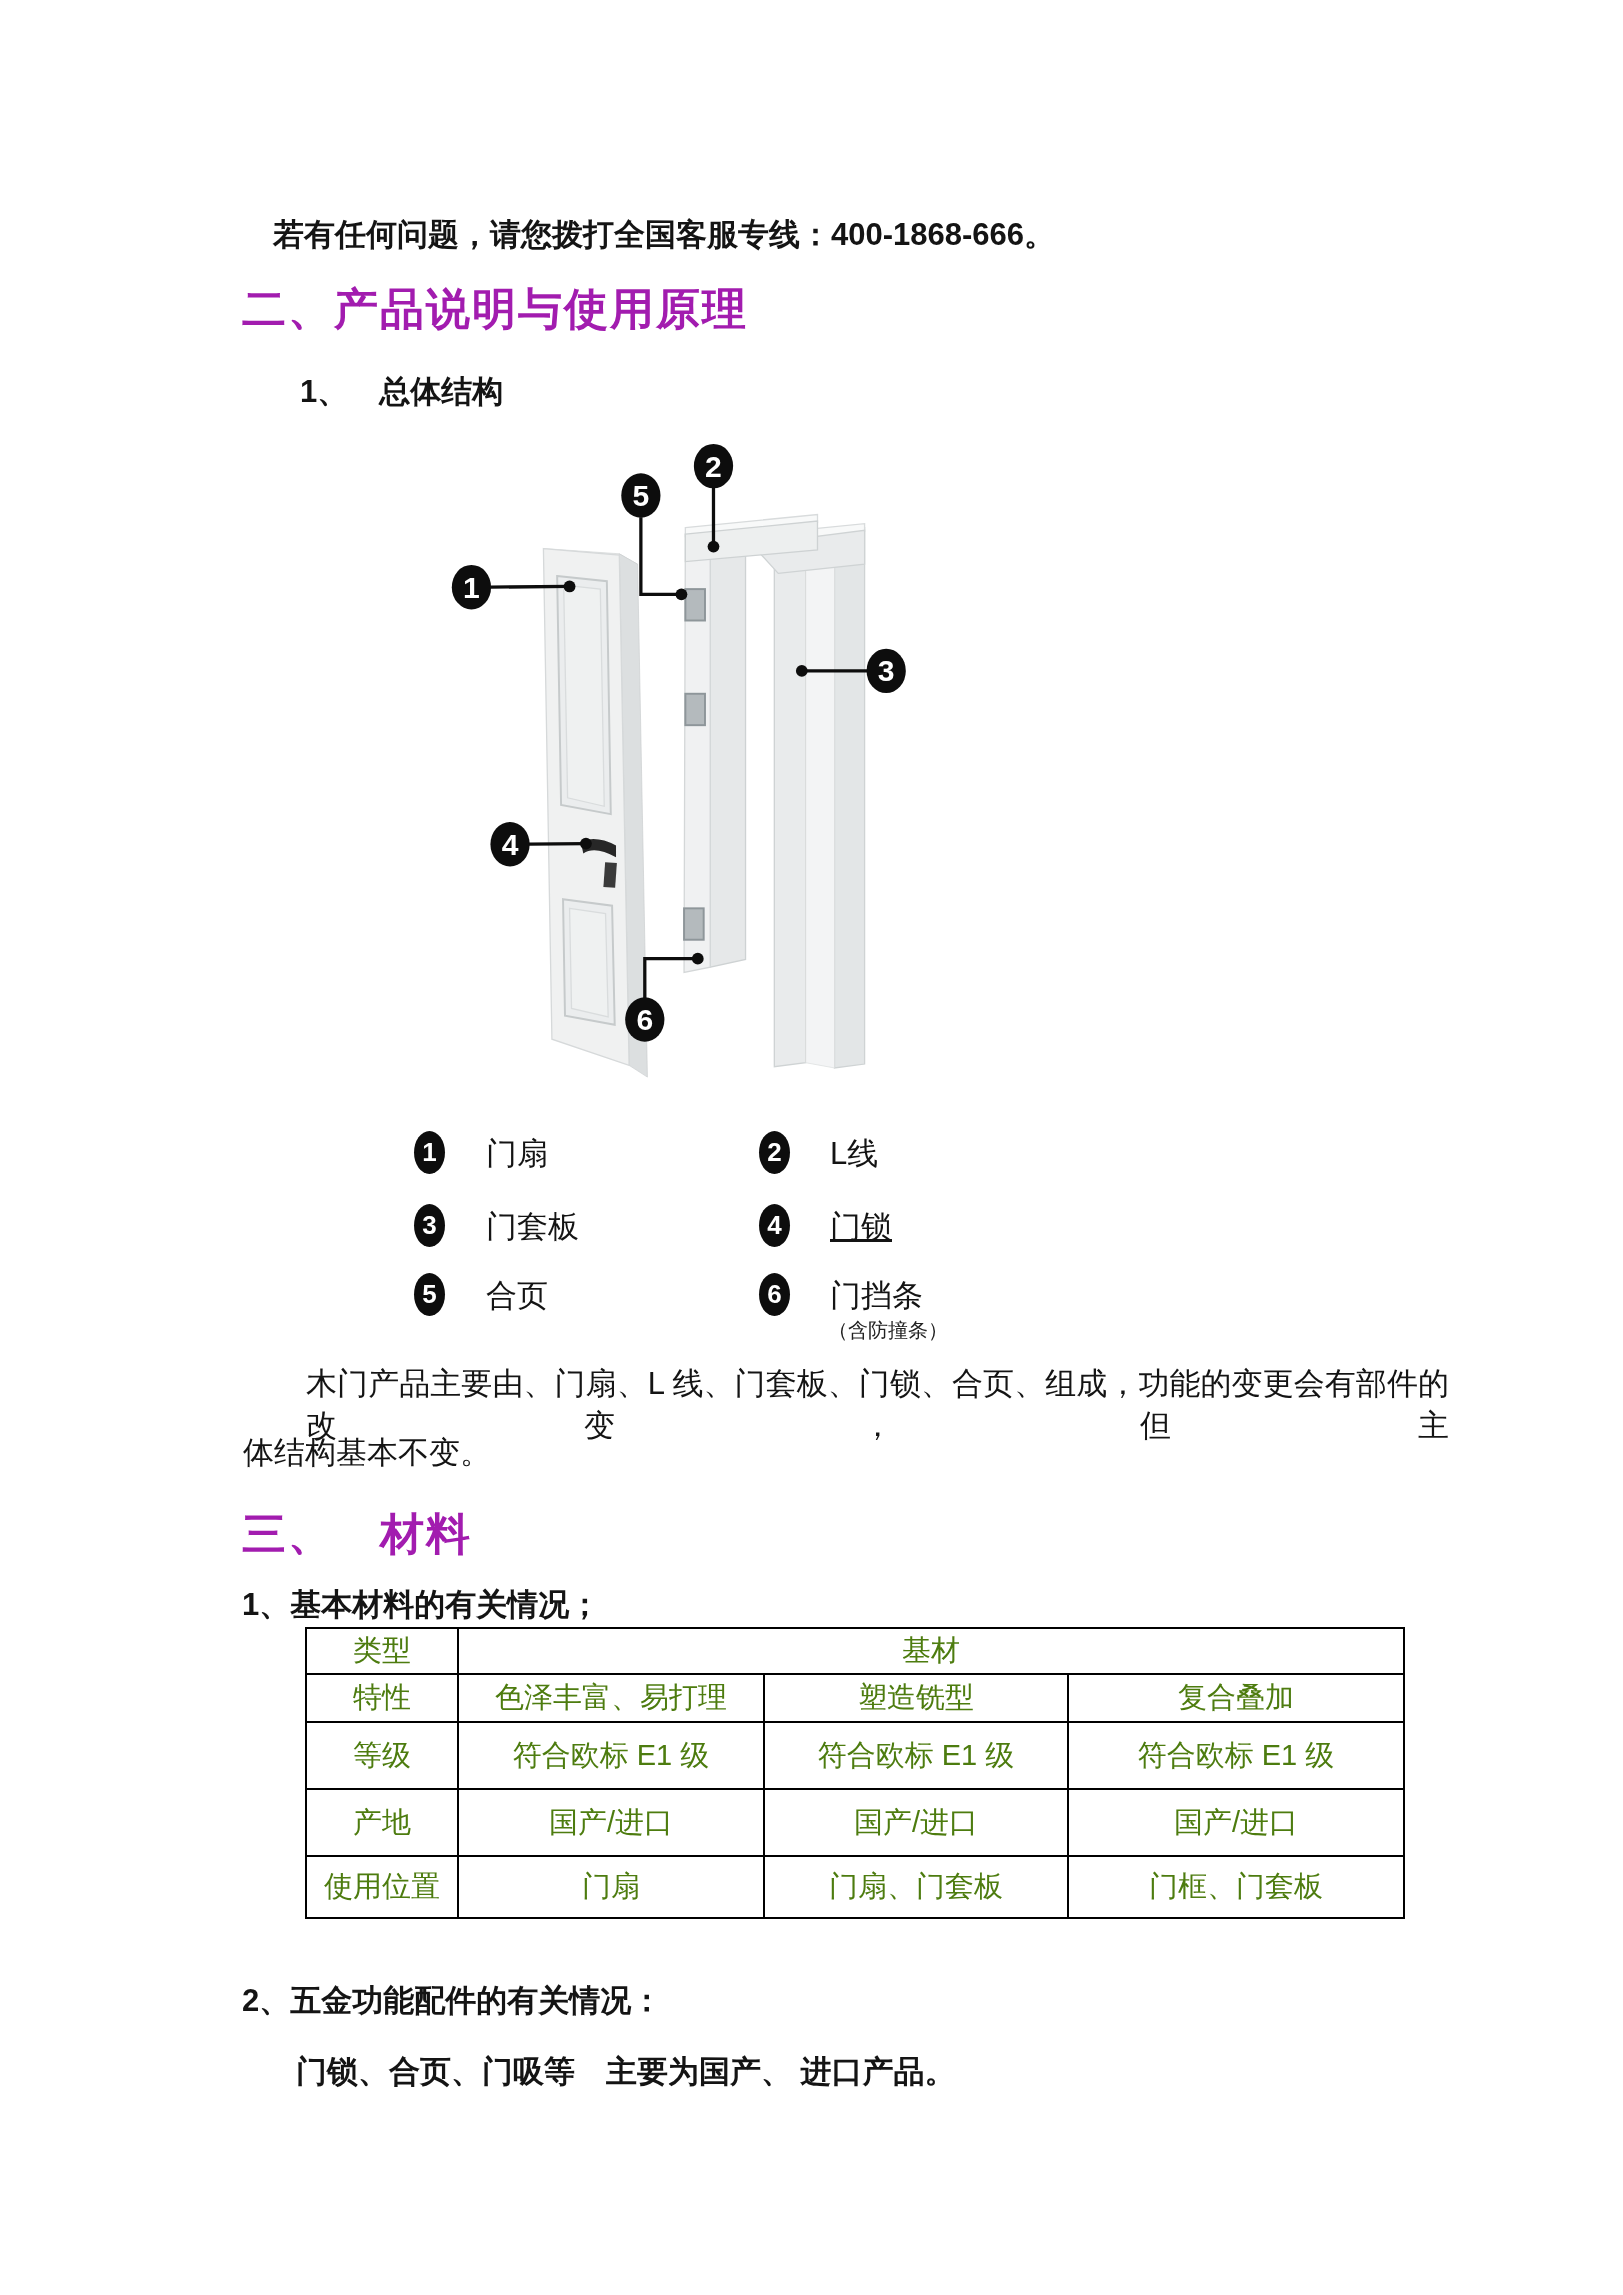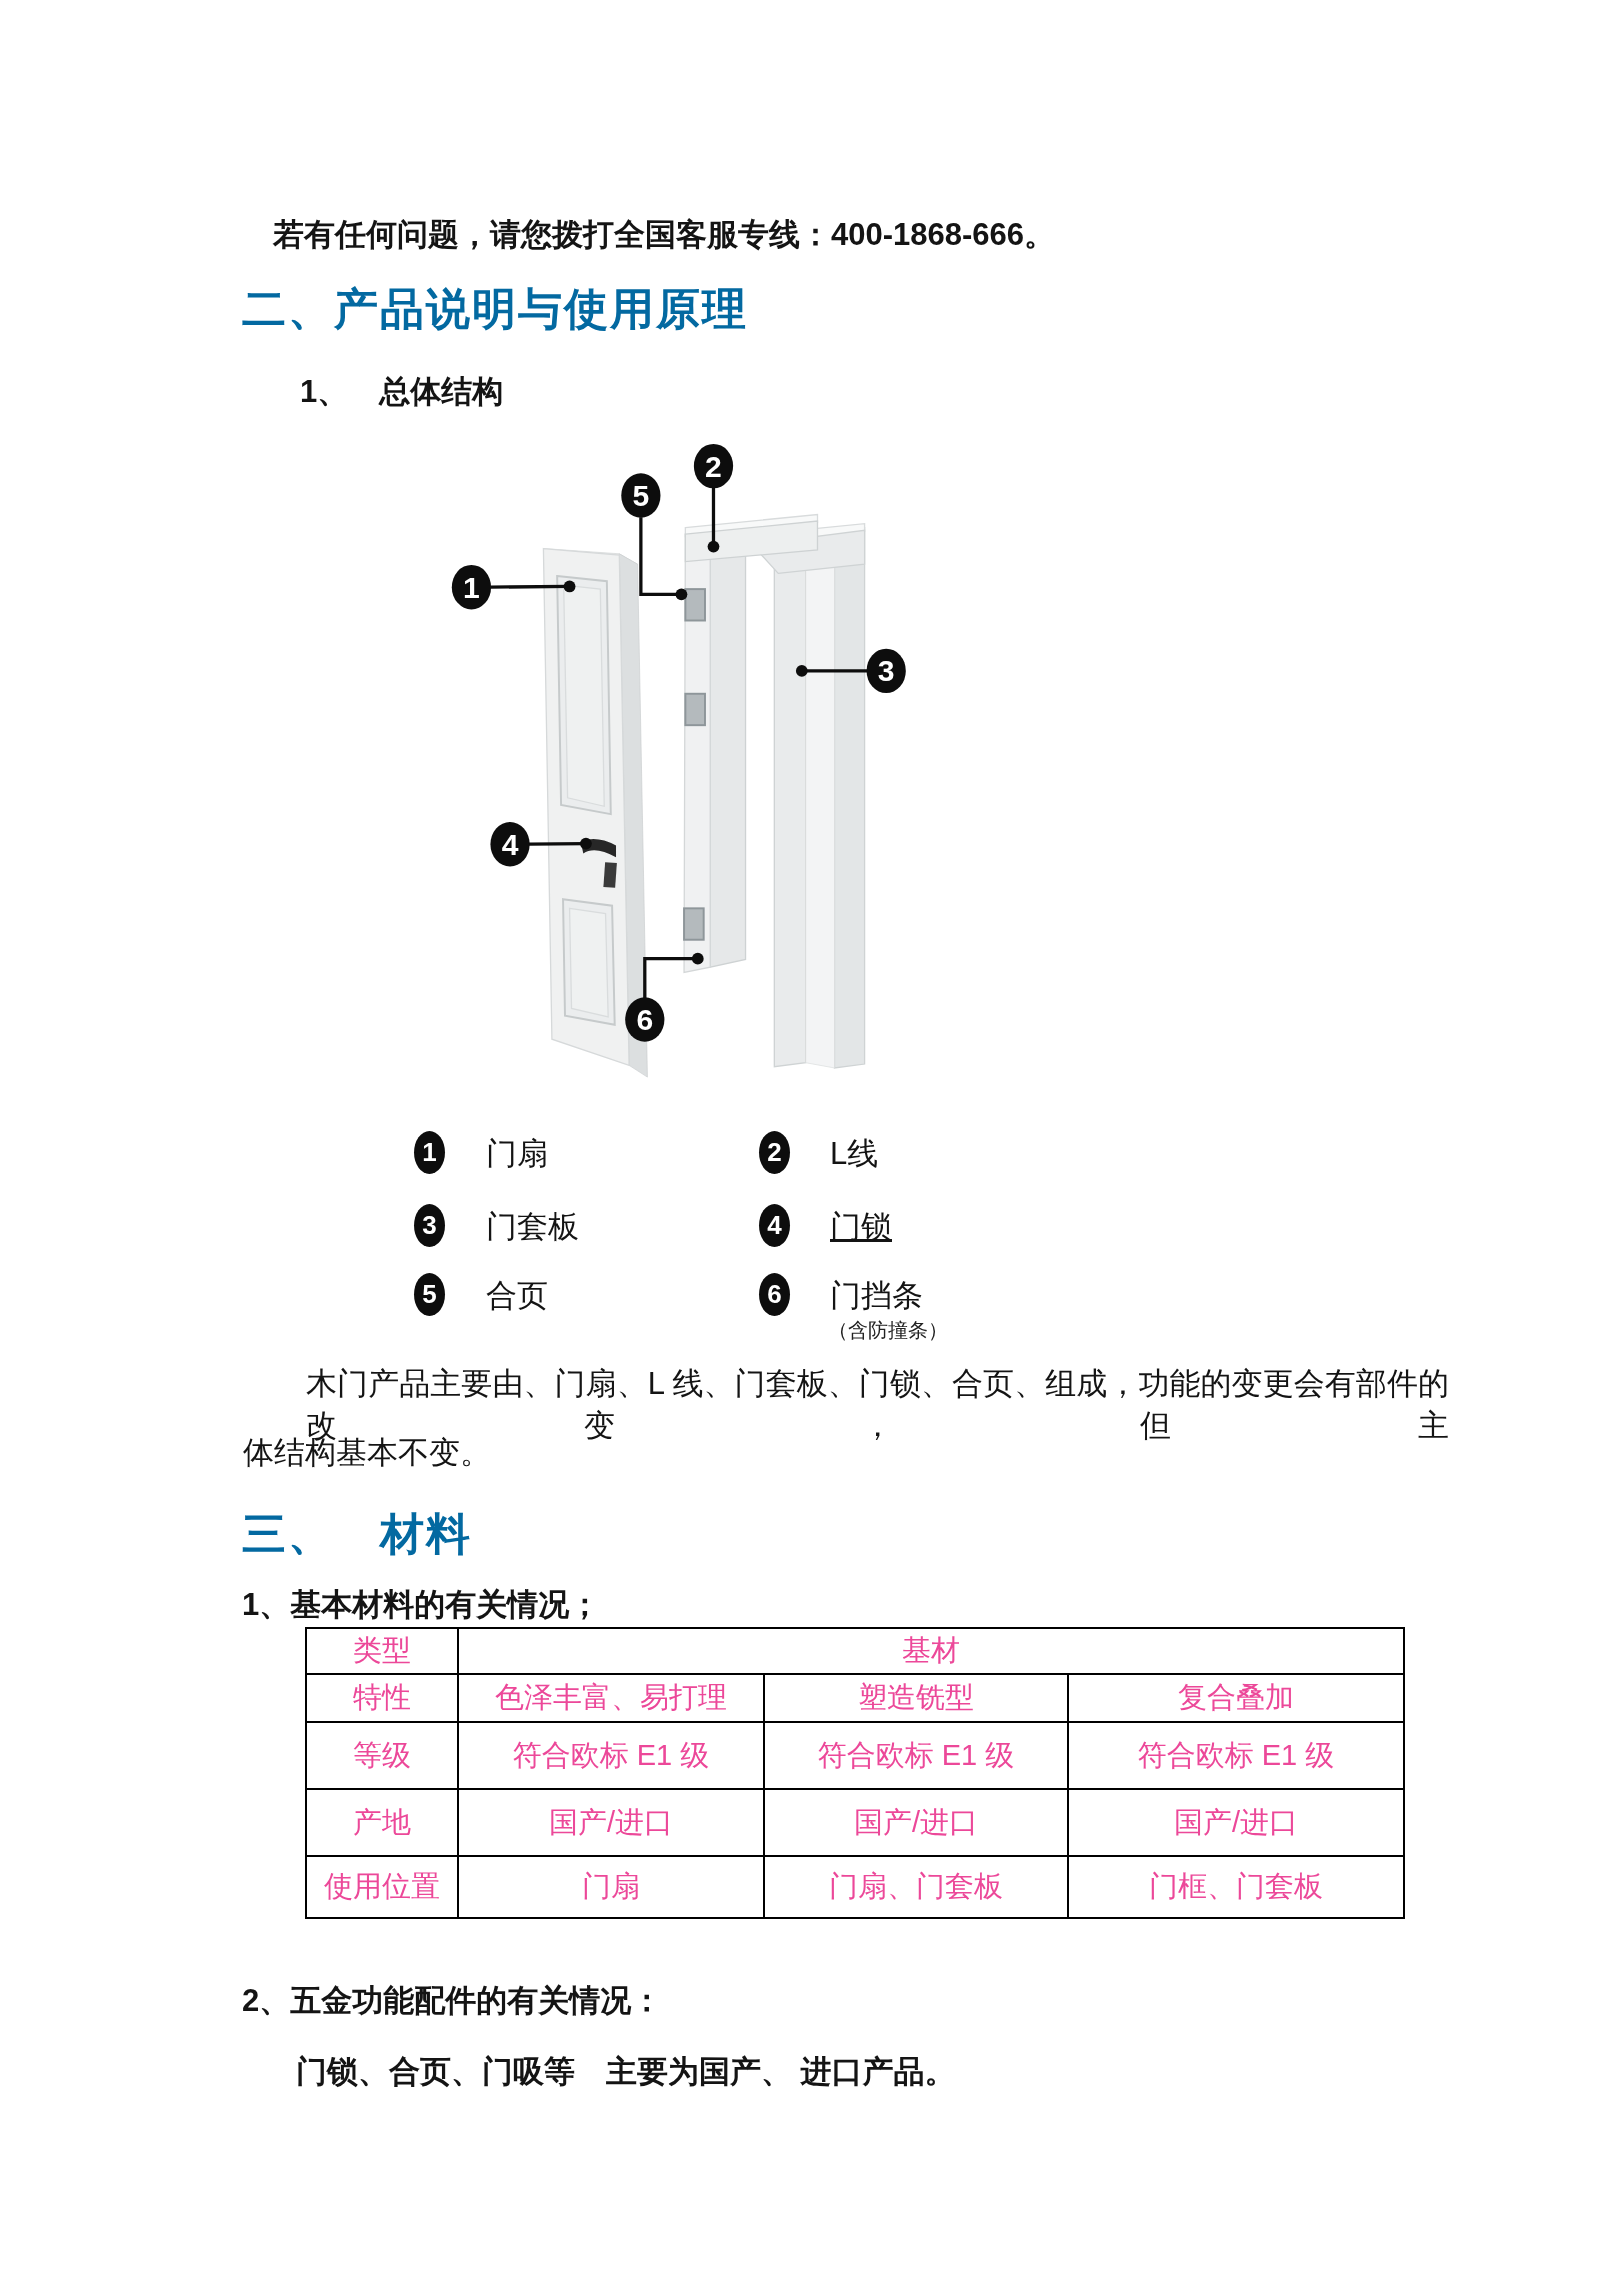--- a/index.html
+++ b/index.html
@@ -1,21 +1,21 @@
 <!DOCTYPE html>
 <html style="font-size:10.5px"><head>
 <meta charset="utf-8">
 <style>
   html,body{margin:0;padding:0;background:#888;}
   #page{position:relative;width:1623px;height:2295px;background:#ffffff;overflow:hidden;
         font-family:"Liberation Sans",sans-serif;color:#111;}
   .abs{position:absolute;}
   .body-txt{font-size:31px;color:#141414;font-weight:bold;}
   .intro{left:273px;top:214px;}
-  .h-big{font-size:44px;font-weight:bold;color:#0369a1;letter-spacing:2px;}
+  .h-big{font-size:44px;font-weight:bold;color:#a21caf;letter-spacing:2px;}
   .h2{left:242px;top:280px;}
   .sub1{left:300px;top:371px;}
   .h3{left:242px;top:1505px;}
   .sub2{left:242px;top:1584px;}
   .sub3{left:242px;top:1980px;}
   .final-line{left:296px;top:2051px;}
 
   
   #diagram{left:425px;top:432px;width:628px;height:674px;}
 
@@ -28,21 +28,21 @@
 
   
   .para1{left:243px;top:1363px;width:1206px;font-size:31px;color:#141414;
          text-align:justify;text-align-last:justify;padding-left:63px;box-sizing:border-box;}
   .para2{left:243px;top:1432px;font-size:31px;color:#141414;}
 
   
   #mat-table{left:305px;top:1627px;}
   table{border-collapse:collapse;table-layout:fixed;width:1098px;}
   td{border:2px solid #000;text-align:center;vertical-align:middle;
-     font-size:29px;color:#ec4899;padding:0;}
+     font-size:29px;color:#4d7c0f;padding:0;}
   table{border:2.6px solid #000;}
   tr.r0 td{height:44px;} tr.r1 td{height:44px;} tr.r2 td{height:46px;}
   tr.r3 td{height:65px;} tr.r4 td{height:65px;} tr.r5 td{height:60px;}
 
   svg text{font-family:"Liberation Sans",sans-serif;}
 </style>
 </head>
 <body>
 
 <div id="page">

